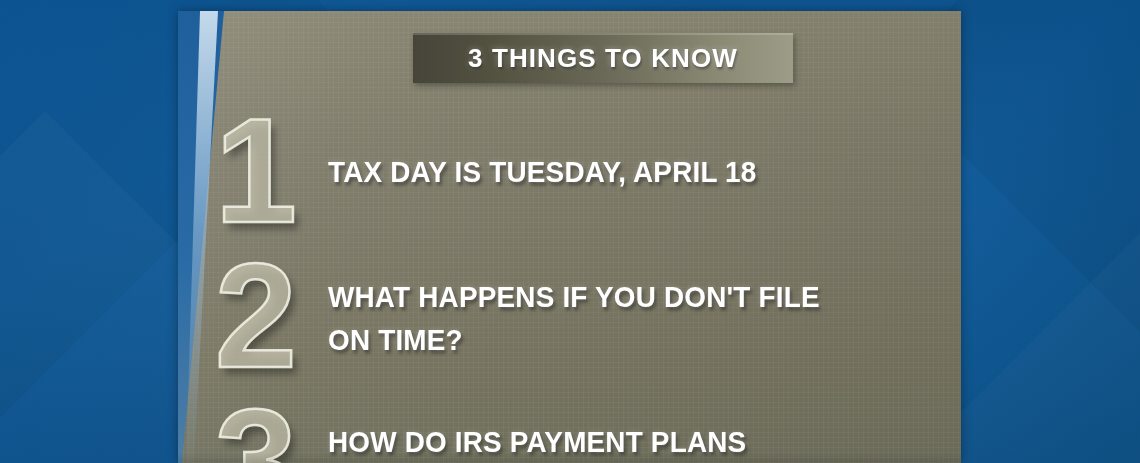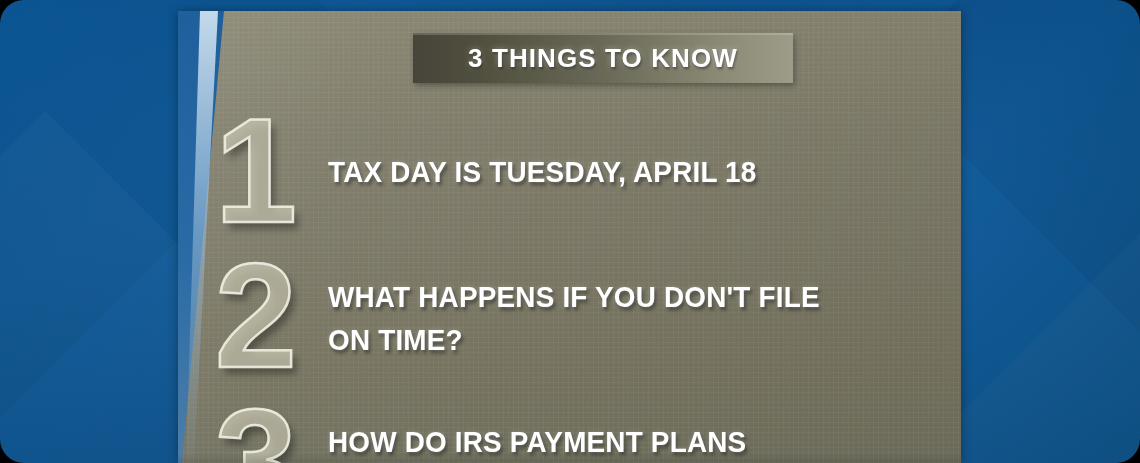--- a/index.html
+++ b/index.html
@@ -6,21 +6,20 @@
     margin: 0;
     padding: 0;
     background: #000;
   }
   #stage {
     position: relative;
     width: 1140px;
     height: 463px;
     overflow: hidden;
     font-family: "Liberation Sans", sans-serif;
-    border-radius: 24px;
   }
 
   
   .bg-blue {
     position: absolute;
     inset: 0;
     background: linear-gradient(135deg, #0c63ab 0%, #0a5697 42%, #0d5ea3 70%, #0a558f 100%);
   }
   .bg-chev {
     position: absolute;

